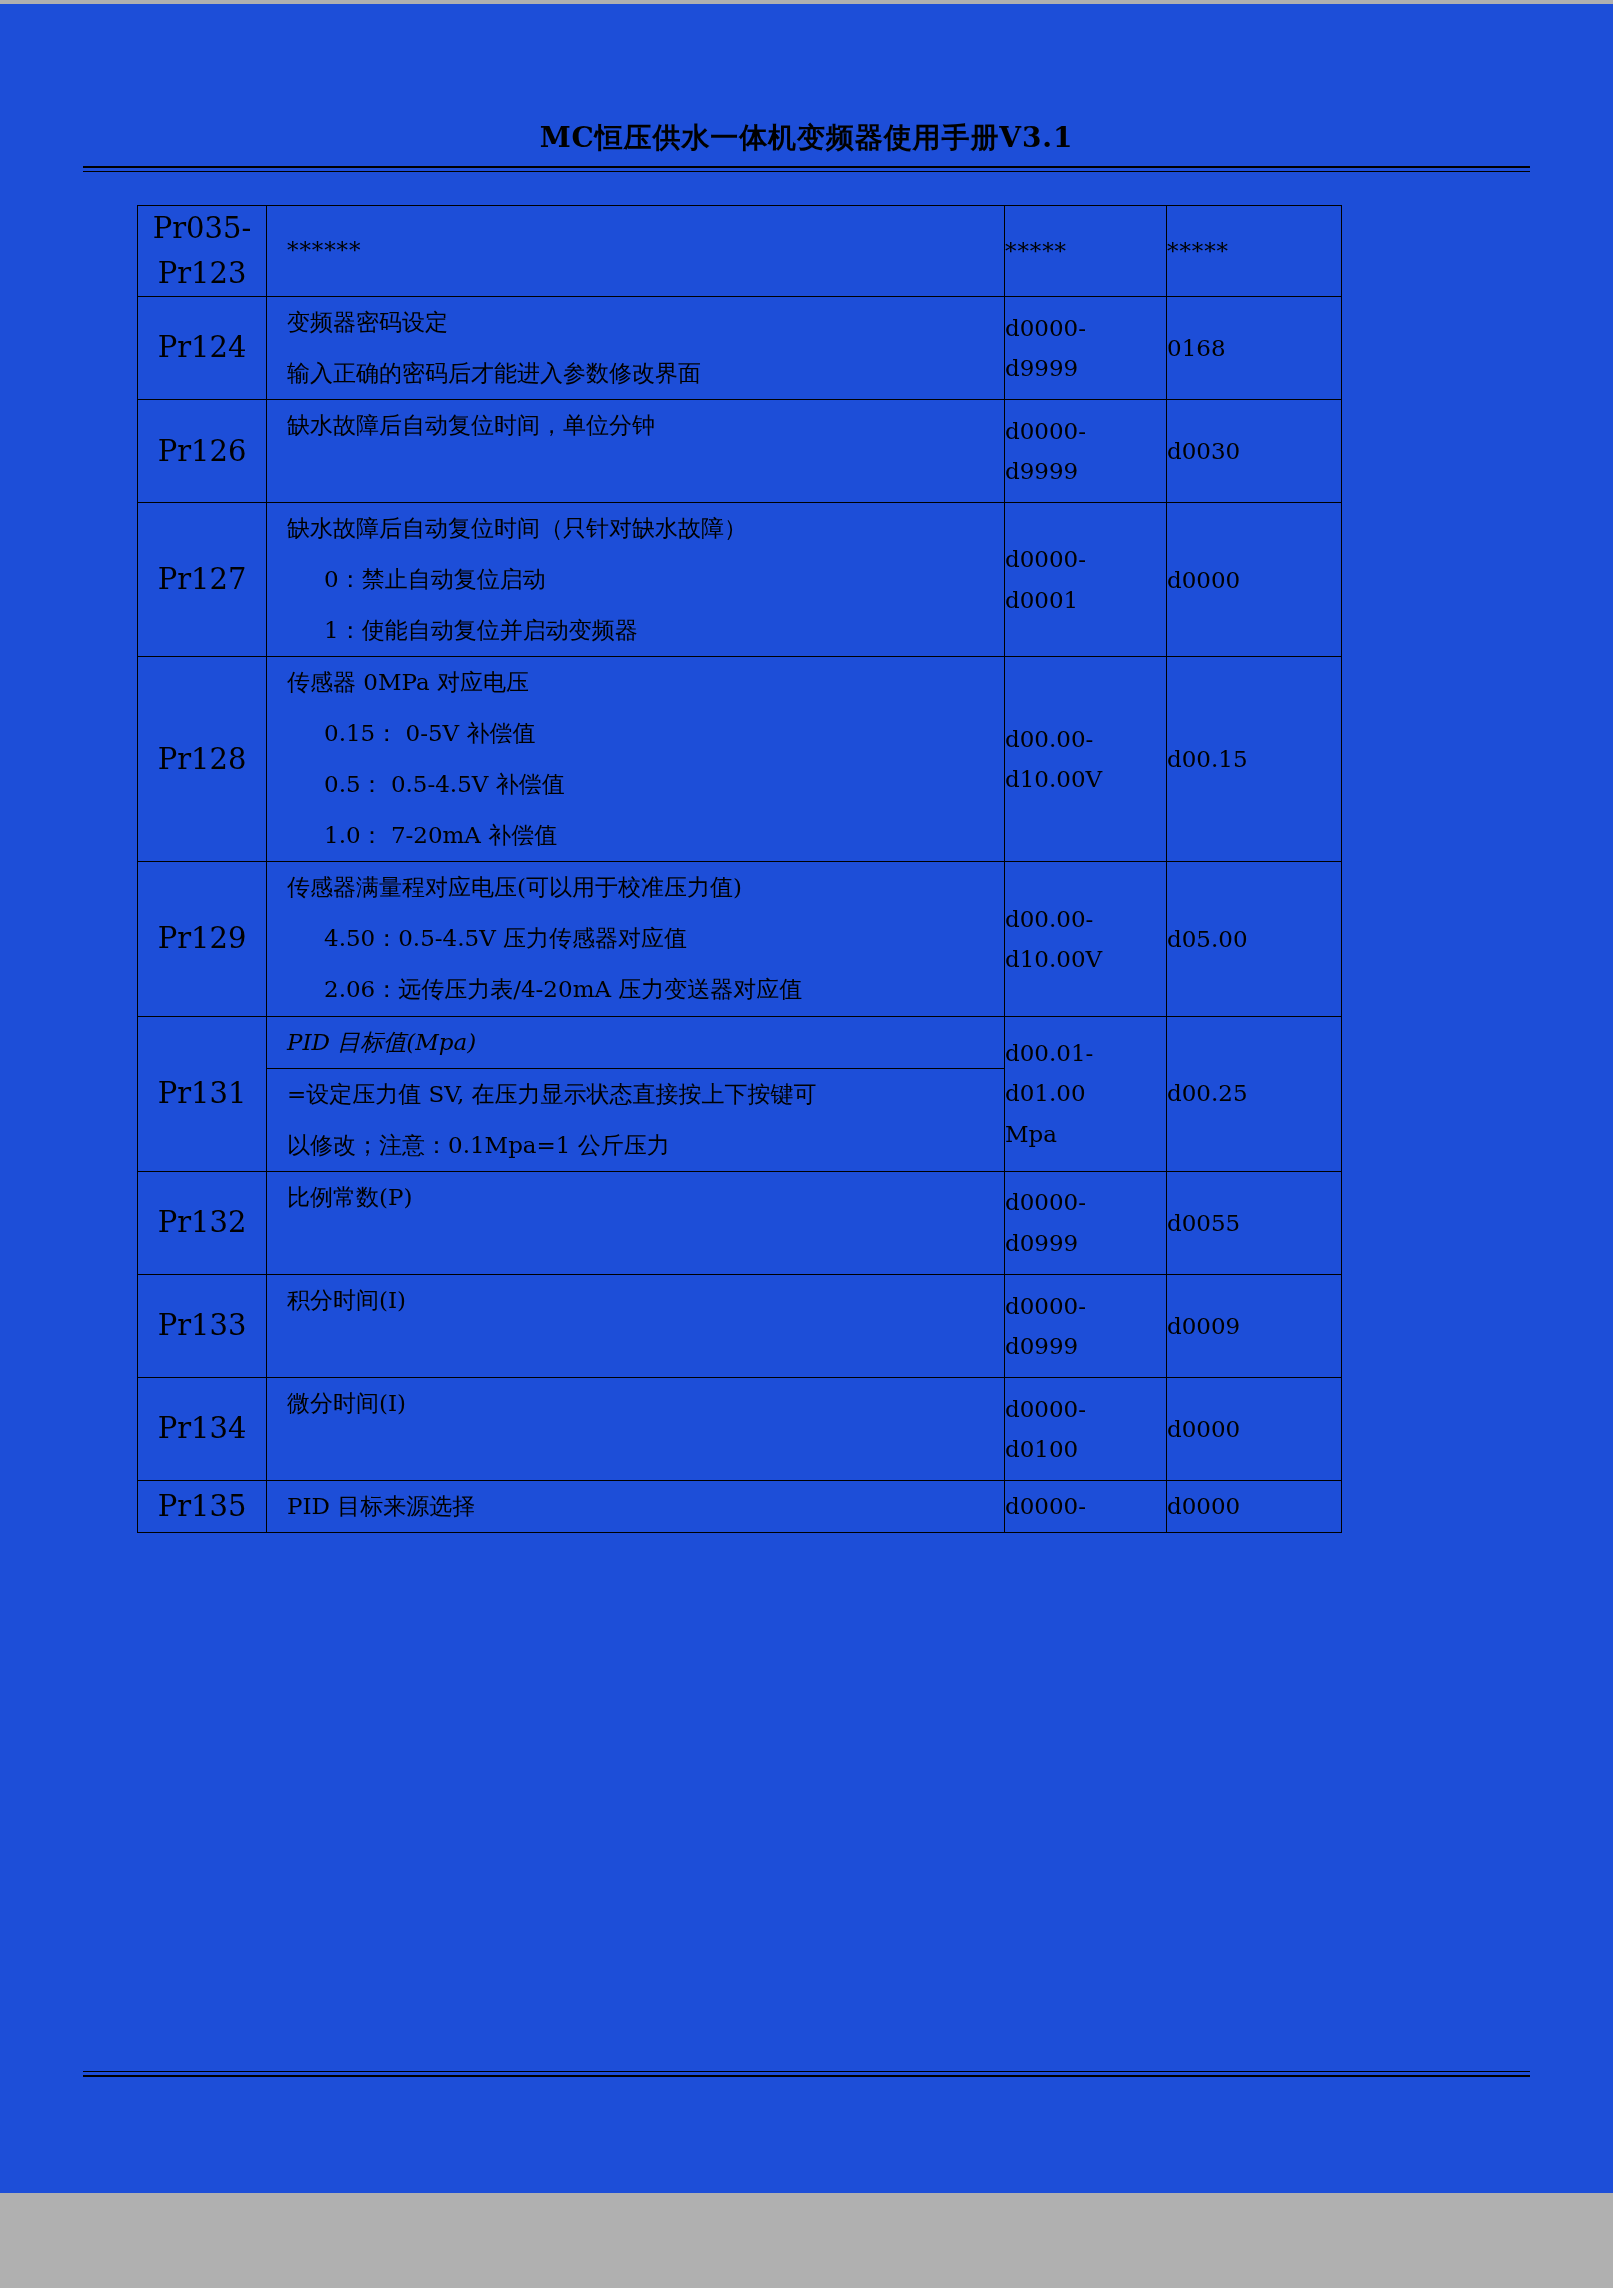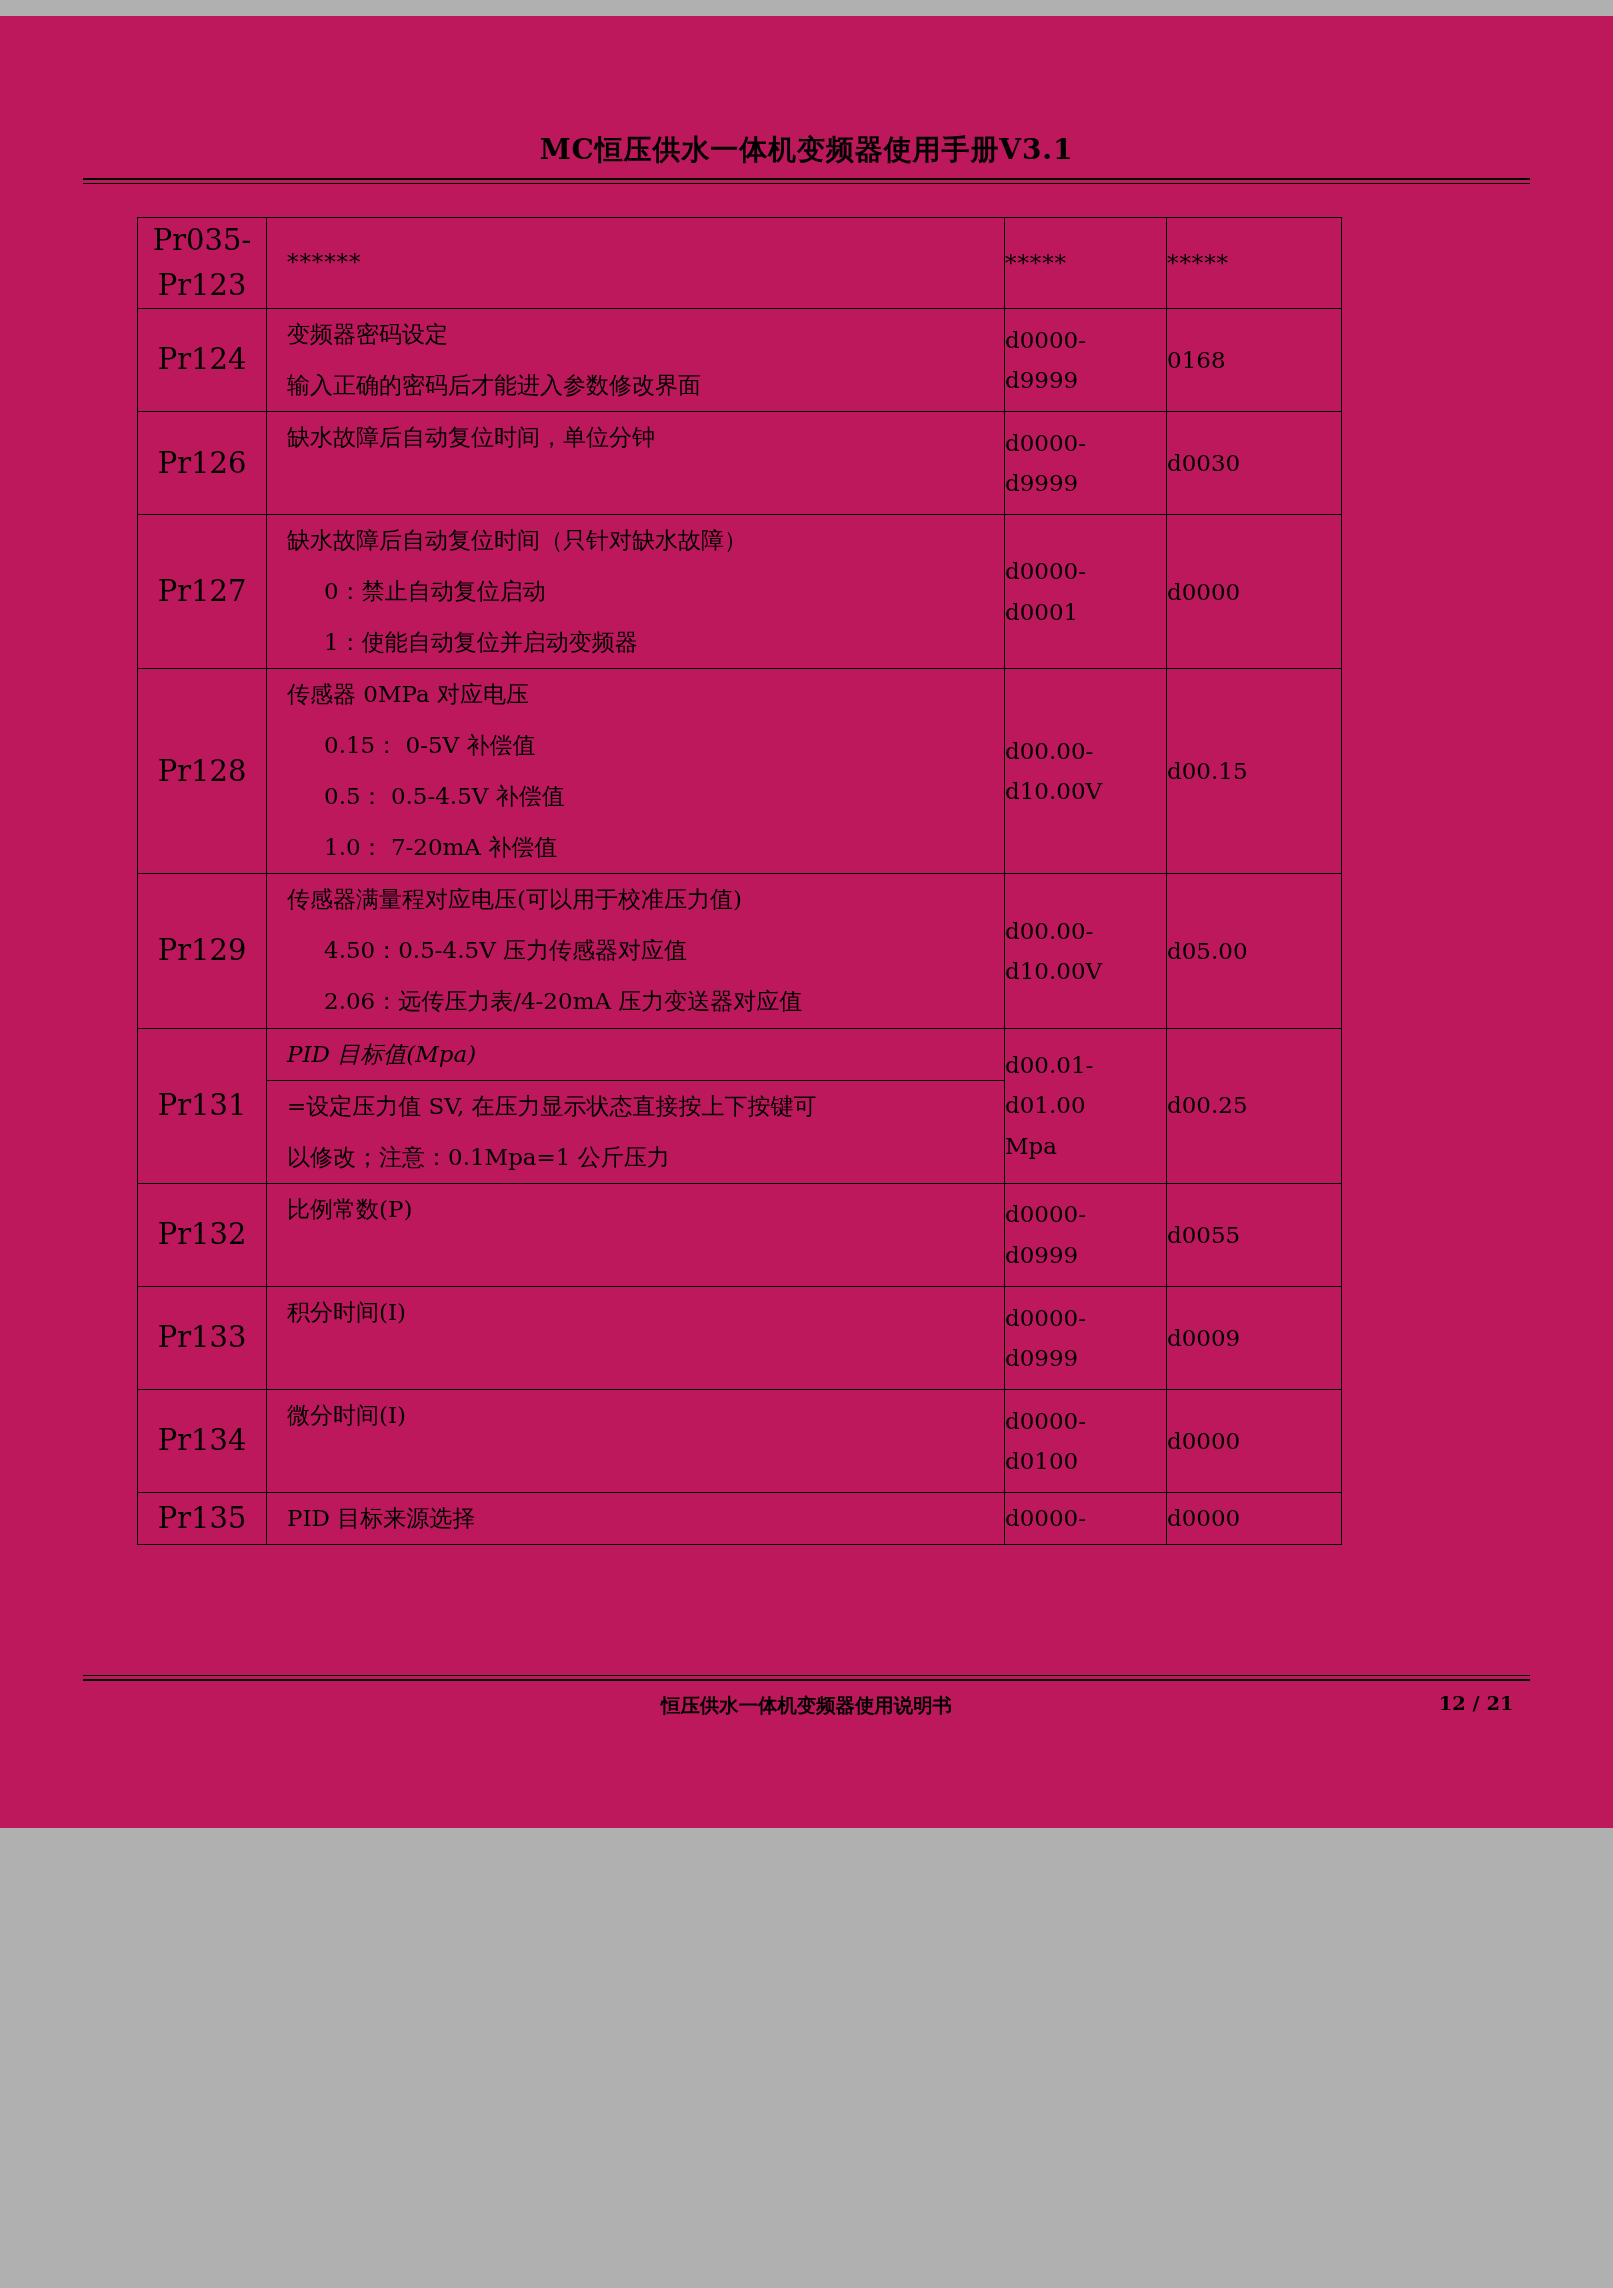--- a/index.html
+++ b/index.html
@@ -5,25 +5,25 @@
   html, body {
     margin: 0;
     padding: 0;
     background: #b0b0b0;
   }
   body {
     font-family: "Liberation Serif", serif;
   }
   .page {
     width: 1613px;
-    height: 1812px;
-    background: #be185d;
+    height: 2189px;
+    background: #1d4ed8;
     position: relative;
     box-sizing: border-box;
-    margin: 16px auto;
+    margin: 4px auto;
     overflow: hidden;
   }
   .header {
     position: absolute;
     top: 115px;
     left: 83px;
     width: 1447px;
     text-align: center;
   }
   .header-title {
@@ -290,20 +290,16 @@
           <div>d0000-</div>
         </td>
         <td class="def-cell">d0000</td>
       </tr>
 
     </tbody>
   </table>
 
   <div class="footer">
     <div class="footer-rule"></div>
-    <div class="footer-row">
-      <div class="footer-center">恒压供水一体机变频器使用说明书</div>
-      <div class="footer-page">12 / 21</div>
-    </div>
   </div>
 
 </div>
 
 
 </body></html>

